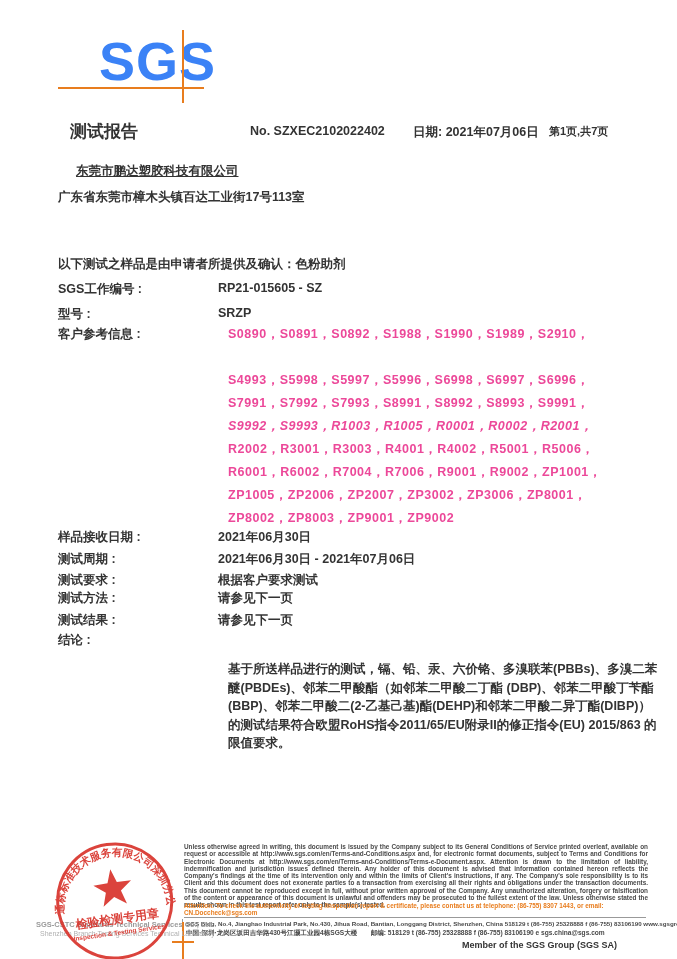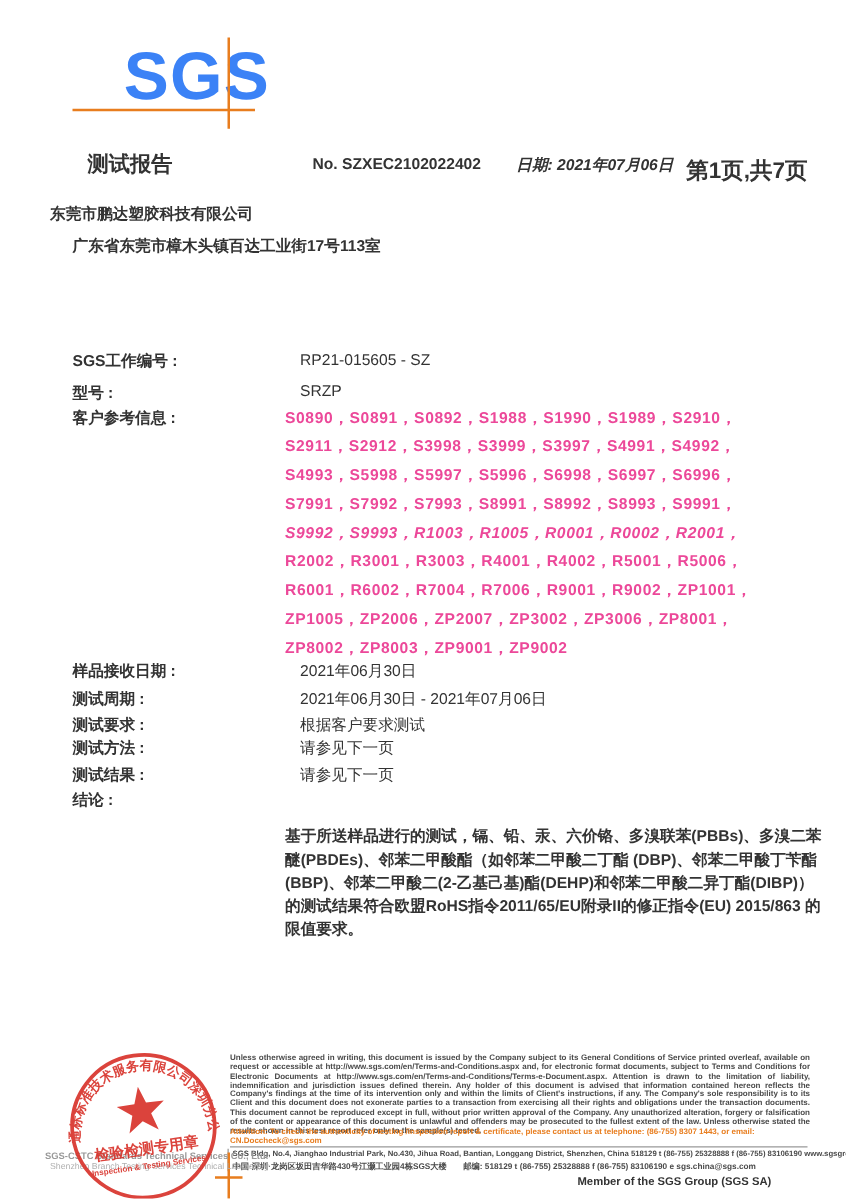--- a/index.html
+++ b/index.html
@@ -15,30 +15,30 @@
   .logo-text{
     position:absolute;left:88px;top:34px;
     font-size:54px;font-weight:bold;letter-spacing:1px;
     color:#3b82f6;line-height:1;margin-left:11px;
   }
   .crop-v{position:absolute;width:2px;background:#e87d1e;}
   .crop-h{position:absolute;height:2px;background:#e87d1e;}
   
   .hdr-title{position:absolute;left:70px;top:120px;font-size:17px;font-weight:bold;color:#333;}
   .hdr-no{position:absolute;left:232px;top:124px;font-size:12.5px;font-weight:600;color:#333;padding-left:18px;}
-  .hdr-date{position:absolute;left:413px;top:124px;font-size:12.5px;font-weight:600;color:#333;font-style:italic;}
-  .hdr-page{position:absolute;left:549px;top:124px;font-size:18px;font-weight:600;color:#333;}
+  .hdr-date{position:absolute;left:413px;top:124px;font-size:12.5px;font-weight:600;color:#333;}
+  .hdr-page{position:absolute;left:549px;top:124px;font-size:11px;font-weight:600;color:#333;}
   
-  .applicant-name{position:absolute;left:40px;top:163px;font-size:12.5px;font-weight:bold;color:#333;}
+  .applicant-name{position:absolute;left:76px;top:163px;font-size:12.5px;font-weight:bold;color:#333;text-decoration:underline;}
   .applicant-addr{position:absolute;left:58px;top:189px;font-size:12.5px;font-weight:bold;color:#333;text-align:center;}
   
   .statement{position:absolute;left:58px;top:256px;font-size:12.5px;font-weight:bold;color:#333;}
   .frow{position:absolute;left:58px;width:600px;font-size:12.5px;color:#333;}
   .frow .lbl{position:absolute;left:0;top:0;font-weight:bold;}
-  .frow .val{position:absolute;left:182px;top:0;font-weight:400;}
+  .frow .val{position:absolute;left:160px;top:0;font-weight:700;}
   .refline{position:absolute;left:228px;font-size:12.5px;font-weight:600;color:#ec4899;letter-spacing:.5px;}
   .conclusion-val{
     position:absolute;left:228px;top:632px;width:432px;
     font-size:12.5px;font-weight:600;color:#333;line-height:18.5px;margin-top:28px;
   }
   
   .disclaimer{
     position:absolute;left:184px;top:843px;width:464px;
     font-size:6.4px;line-height:7.3px;color:#4a4a4a;
     text-align:justify;font-weight:600;
@@ -67,35 +67,35 @@
   <div class="crop-h" style="left:58px;top:87px;width:146px;"></div>
 
   <div class="hdr-title">测试报告</div>
   <div class="hdr-no">No. SZXEC2102022402</div>
   <div class="hdr-date">日期: 2021年07月06日</div>
   <div class="hdr-page">第1页,共7页</div>
 
   <div class="applicant-name">东莞市鹏达塑胶科技有限公司</div>
   <div class="applicant-addr">广东省东莞市樟木头镇百达工业街17号113室</div>
 
+  <div class="statement">以下测试之样品是由申请者所提供及确认：色粉助剂</div>
 
   <div class="frow" style="top:281px;">
     <span class="lbl">SGS工作编号 :</span>
     <span class="val">RP21-015605 - SZ</span>
   </div>
   <div class="frow" style="top:306px;">
     <span class="lbl">型号 :</span>
     <span class="val">SRZP</span>
   </div>
 
   <div class="frow" style="top:326px;">
     <span class="lbl">客户参考信息 :</span>
   </div>
   <div class="refline" style="top:326px;">S0890，S0891，S0892，S1988，S1990，S1989，S2910，</div>
-  <div class="refline" style="top:349px;">S2911，S2912，S3998，S3999，S3997，S4991，S4992，</div>
   <div class="refline" style="top:372px;">S4993，S5998，S5997，S5996，S6998，S6997，S6996，</div>
   <div class="refline" style="top:395px;">S7991，S7992，S7993，S8991，S8992，S8993，S9991，</div>
   <div class="refline" style="top:418px;font-style:italic;">S9992，S9993，R1003，R1005，R0001，R0002，R2001，</div>
   <div class="refline" style="top:441px;">R2002，R3001，R3003，R4001，R4002，R5001，R5006，</div>
   <div class="refline" style="top:464px;">R6001，R6002，R7004，R7006，R9001，R9002，ZP1001，</div>
   <div class="refline" style="top:487px;">ZP1005，ZP2006，ZP2007，ZP3002，ZP3006，ZP8001，</div>
   <div class="refline" style="top:510px;">ZP8002，ZP8003，ZP9001，ZP9002</div>
 
   <div class="frow" style="top:529px;">
     <span class="lbl">样品接收日期 :</span>

